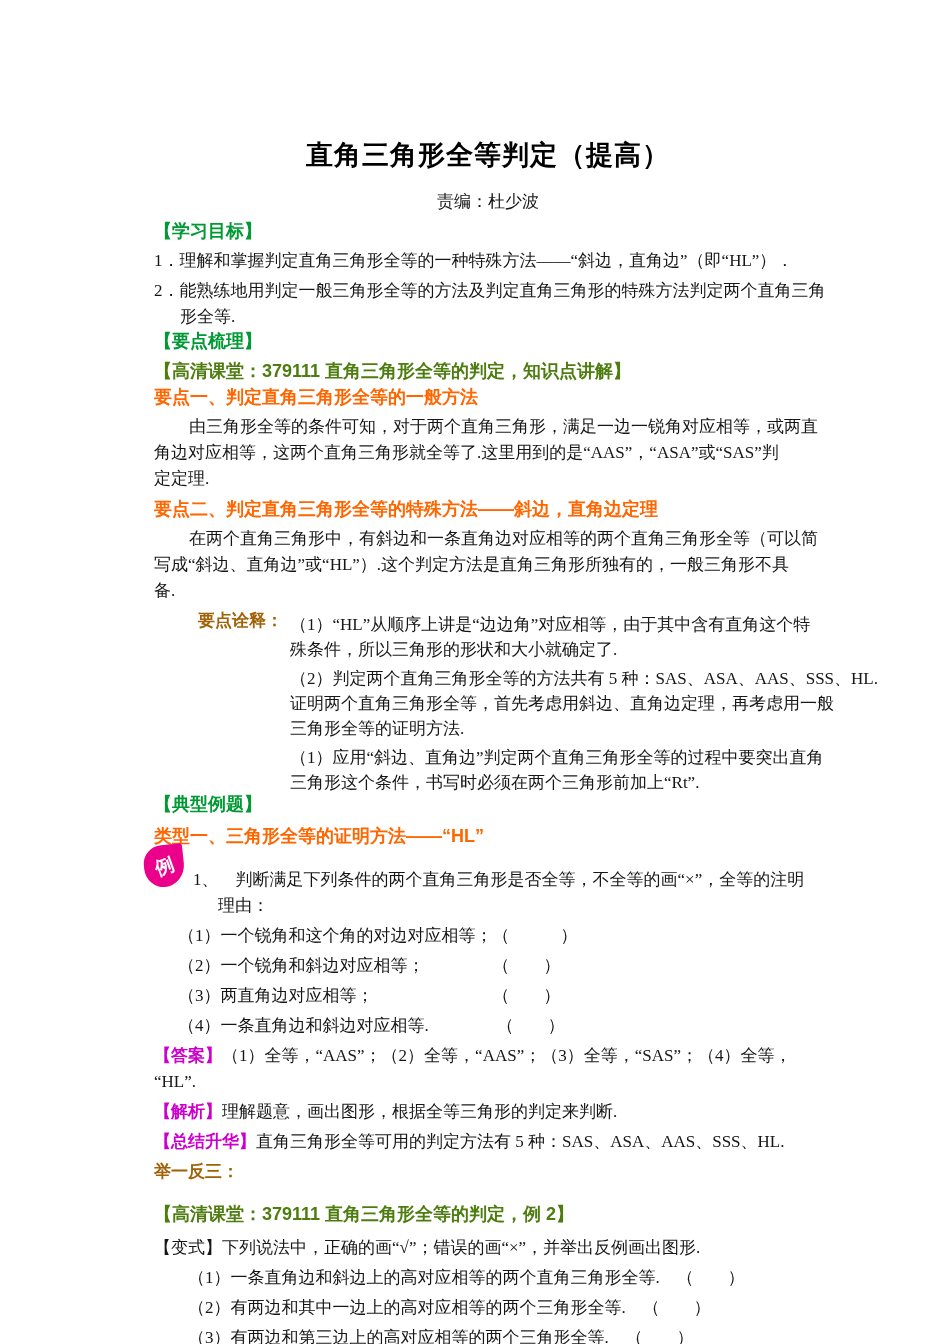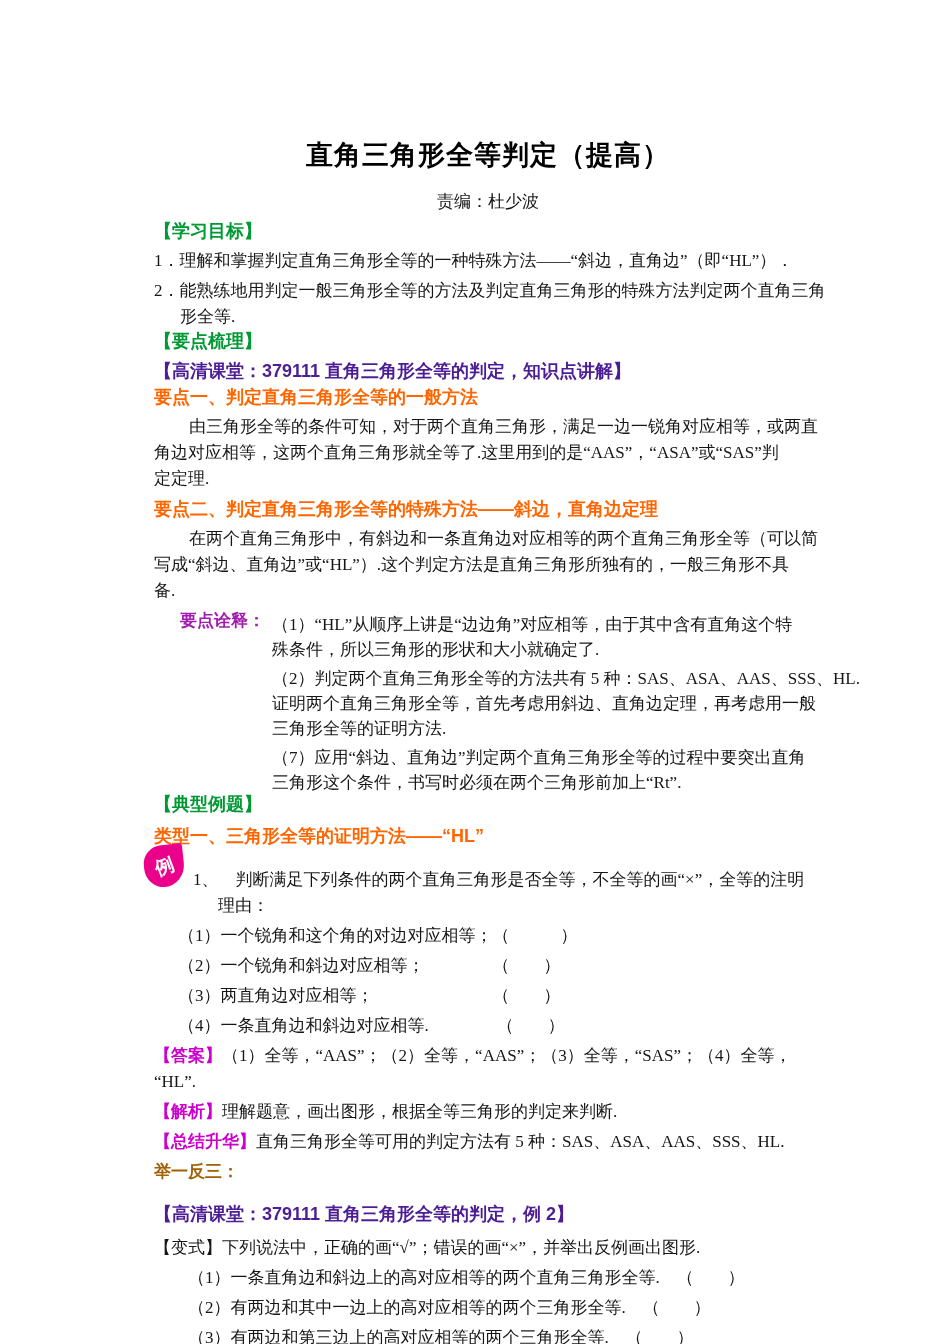--- a/index.html
+++ b/index.html
@@ -22,40 +22,41 @@
     font-weight:bold;font-size:27px;line-height:34px;
     text-align:center;color:#000000;letter-spacing:1px;
   }
   .editor{text-align:center;line-height:24px;margin-top:12px;}
 
   .h-green{
     color:#009933;font-weight:bold;font-size:18px;
     font-family:"Liberation Sans","DejaVu Sans",sans-serif;
   }
   .h-red{
-    color:#4c1d95;font-weight:bold;font-size:18px;
+    color:#4d7c0f;font-weight:bold;font-size:18px;
     font-family:"Liberation Sans","DejaVu Sans",sans-serif;
   }
   .h-orange{
     color:#FF6600;font-weight:bold;font-size:18px;
     font-family:"Liberation Sans","DejaVu Sans",sans-serif;
   }
   .mt-learning{margin-top:4px;}
   .mt-outline{margin-top:-6px;}
   .mt-orange1{margin-top:-4px;}
   .mt-examples{margin-top:-8px;}
   .mt-type{margin-top:6px;}
 
   .goal{padding-left:26px;text-indent:-26px;}
   .para{text-indent:35px;}
 
   .notes{display:flex;margin-left:30px;line-height:25px;}
   .notes-label{
-    flex:0 0 88px;color:#a21caf;font-weight:bold;
+    flex:0 0 88px;color:#a16207;font-weight:bold;
     font-family:"Liberation Sans","DejaVu Sans",sans-serif;
+    margin-left:18px;
   }
   .notes-body{flex:1;}
 
   .example{position:relative;margin-top:18px;}
   .ex-badge{
     position:absolute;left:-6px;top:-22px;
     width:40px;height:42px;
     background:#EB008B;
     border-radius:55% 4px 60% 55% / 50% 4px 60% 55%;
     transform:rotate(-6deg);
@@ -111,21 +112,21 @@
 备.</p>
 
     <div class="notes">
       <span class="notes-label">要点诠释：</span>
       <div class="notes-body">
         <p class="pre">（1）“HL”从顺序上讲是“边边角”对应相等，由于其中含有直角这个特
 殊条件，所以三角形的形状和大小就确定了.</p>
         <p class="pre">（2）判定两个直角三角形全等的方法共有 5 种：SAS、ASA、AAS、SSS、HL.
 证明两个直角三角形全等，首先考虑用斜边、直角边定理，再考虑用一般
 三角形全等的证明方法.</p>
-        <p class="pre">（7）应用“斜边、直角边”判定两个直角三角形全等的过程中要突出直角
+        <p class="pre">（1）应用“斜边、直角边”判定两个直角三角形全等的过程中要突出直角
 三角形这个条件，书写时必须在两个三角形前加上“Rt”.</p>
       </div>
     </div>
 
     <p class="h-green mt-examples">【典型例题】</p>
     <p class="h-orange mt-type">类型一、三角形全等的证明方法——“HL”</p>
 
     <div class="example">
       <span class="ex-badge">
         <span class="ex-badge-text">例</span>

